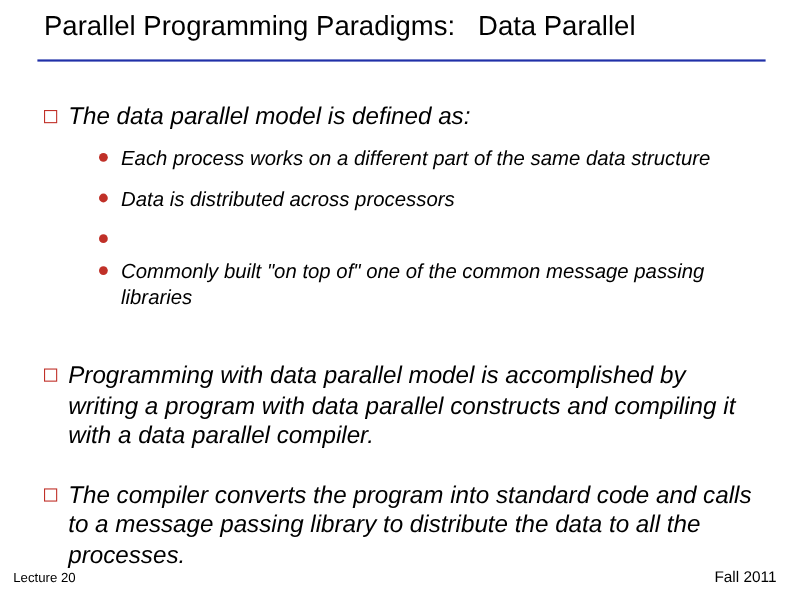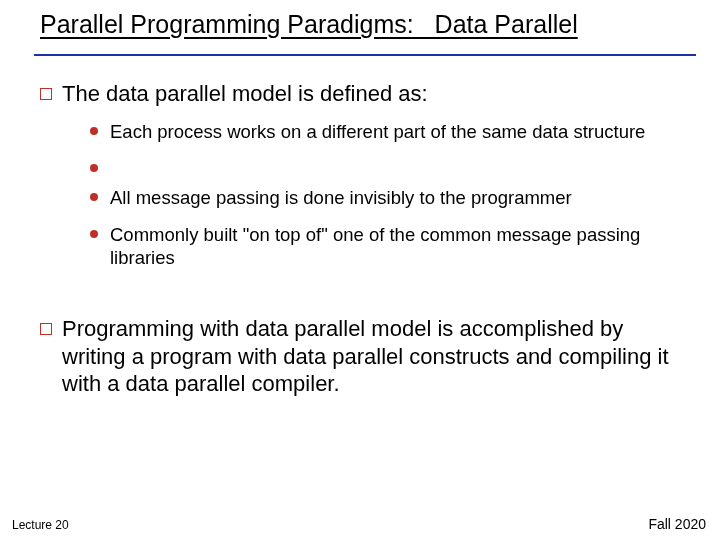--- a/index.html
+++ b/index.html
@@ -19,37 +19,37 @@
     position: relative;
     box-sizing: border-box;
   }
   .title {
     position: absolute;
     top: 10px;
     left: 40px;
     right: 20px;
     font-size: 25px;
     color: #000;
-    text-decoration: underline;
     text-underline-offset: 4px;
     white-space: pre;
   }
   .rule {
     position: absolute;
     left: 34px;
     right: 24px;
     top: 54px;
     height: 2px;
     background: #2030a8;
   }
   .content {
     position: absolute;
-    top: 80px;
+    top: 92px;
     left: 40px;
     right: 34px;
+    font-style: italic;
   }
   .q-item {
     display: flex;
     align-items: flex-start;
     margin-bottom: 10px;
   }
   .q-item + .q-item {
     margin-top: 26px;
   }
   .q-bullet {
@@ -118,36 +118,40 @@
       <span class="q-bullet"></span>
       <div style="flex:1">
         <div class="q-text">The data parallel model is defined as:</div>
         <div class="sub-list">
           <div class="sub-item">
             <span class="dot"></span>
             <span class="sub-text">Each process works on a different part of the same data structure</span>
           </div>
           <div class="sub-item">
             <span class="dot"></span>
+            <span class="sub-text">Data is distributed across processors</span>
           </div>
           <div class="sub-item">
             <span class="dot"></span>
-            <span class="sub-text">All message passing is done invisibly to the programmer</span>
           </div>
           <div class="sub-item">
             <span class="dot"></span>
             <span class="sub-text">Commonly built "on top of" one of the common message passing libraries</span>
           </div>
         </div>
       </div>
     </div>
 
     <div class="q-item">
       <span class="q-bullet"></span>
       <div class="q-text">Programming with data parallel model is accomplished by writing a program with data parallel constructs and compiling it with a data parallel compiler.</div>
     </div>
 
+    <div class="q-item">
+      <span class="q-bullet"></span>
+      <div class="q-text">The compiler converts the program into standard code and calls to a message passing library to distribute the data to all the processes.</div>
+    </div>
 
   </div>
 
   <div class="footer-left">Lecture 20</div>
-  <div class="footer-right">Fall 2020</div>
+  <div class="footer-right">Fall 2011</div>
 </div>
 
 </body></html>

